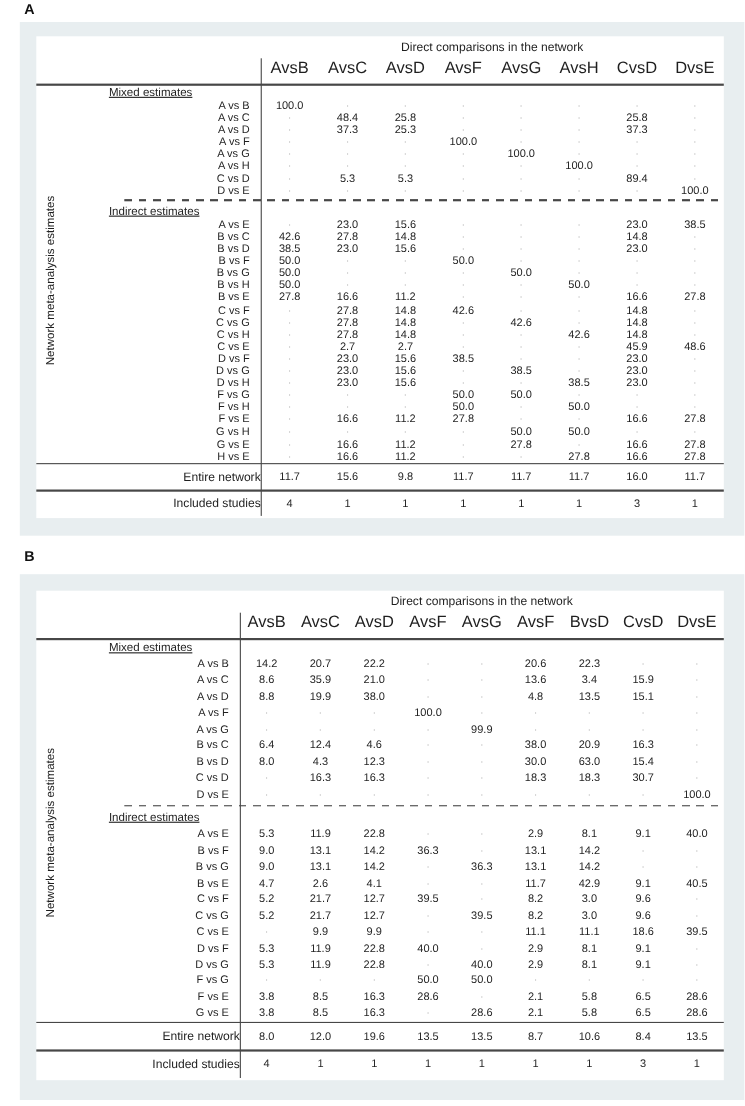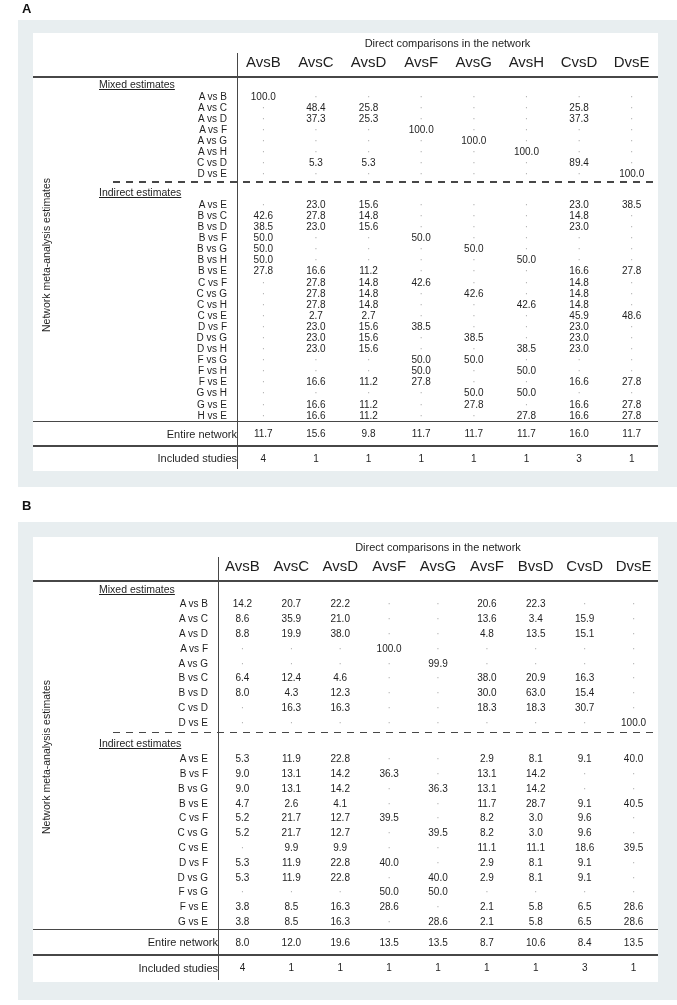--- a/index.html
+++ b/index.html
@@ -678,21 +678,21 @@
           </div>
           <div class="trow">
             <div class="stub">B vs E</div>
             <div class="cells">
               <div class="cell">4.7</div>
               <div class="cell">2.6</div>
               <div class="cell">4.1</div>
               <div class="cell"><span class="dot">·</span></div>
               <div class="cell"><span class="dot">·</span></div>
               <div class="cell">11.7</div>
-              <div class="cell">28.7</div>
+              <div class="cell">42.9</div>
               <div class="cell">9.1</div>
               <div class="cell">40.5</div>
             </div>
           </div>
           <div class="trow">
             <div class="stub">C vs F</div>
             <div class="cells">
               <div class="cell">5.2</div>
               <div class="cell">21.7</div>
               <div class="cell">12.7</div>

